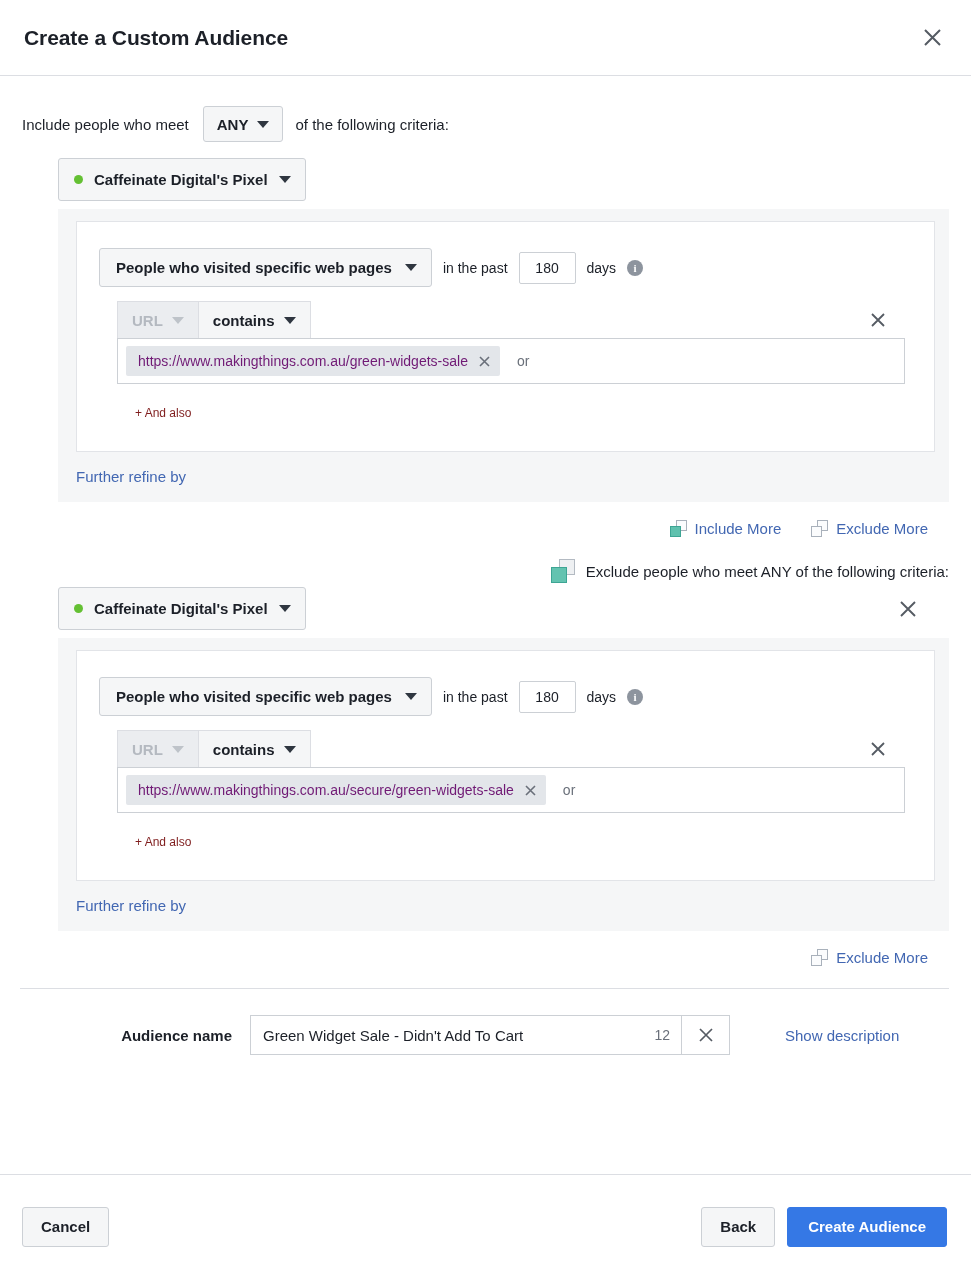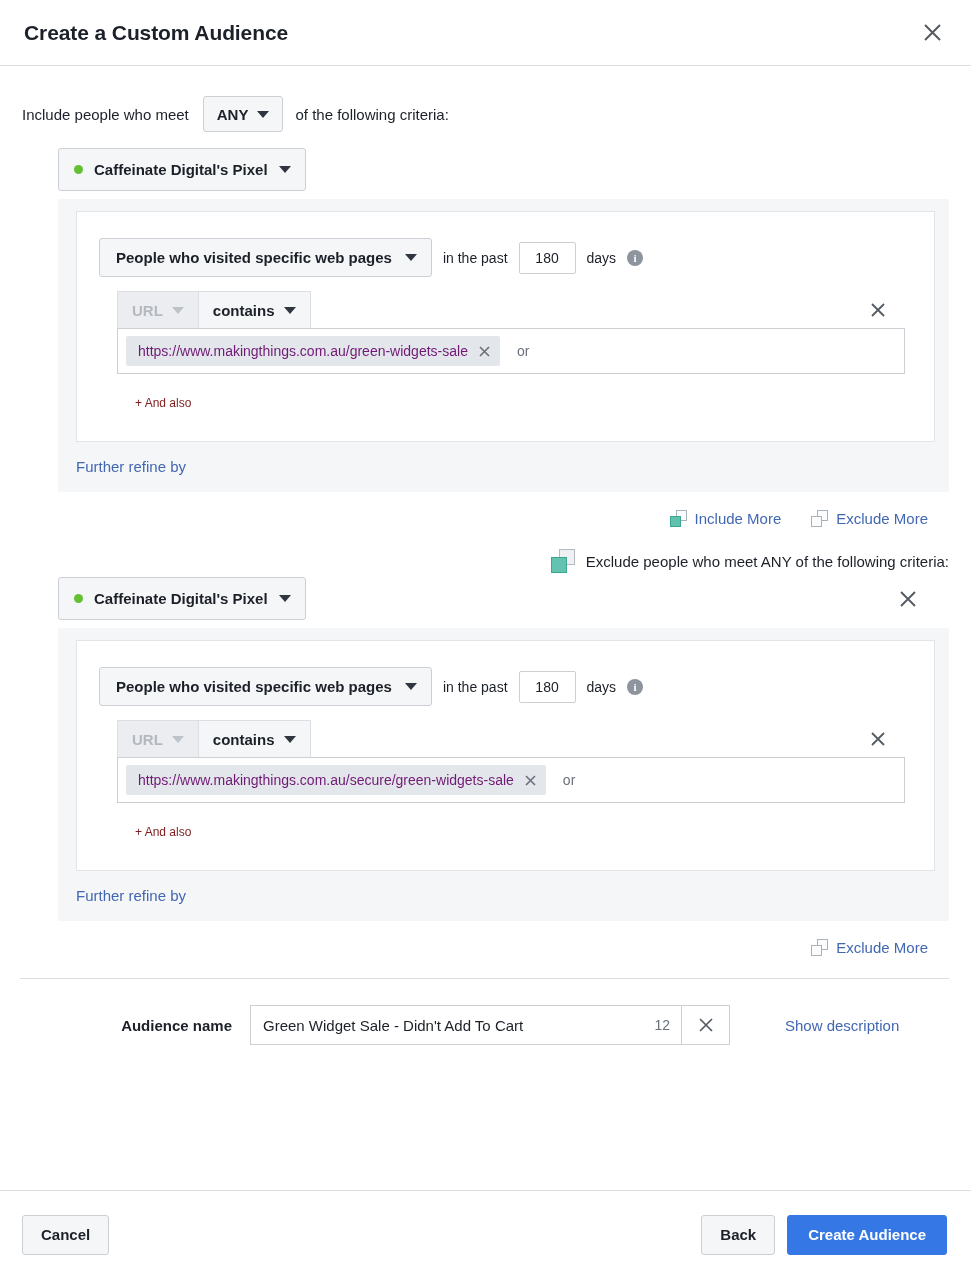--- a/index.html
+++ b/index.html
@@ -11,21 +11,21 @@
     width: 971px;
     height: 1278px;
     font-family: "Liberation Sans", sans-serif;
     color: #1c2028;
     overflow: hidden;
     position: relative;
   }
 
   
   .dialog-header {
-    height: 66px;
+    height: 76px;
     border-bottom: 1px solid #dcdee3;
     display: flex;
     align-items: center;
     padding: 0 22px 0 24px;
     background: #fff;
   }
   .dialog-title {
     font-size: 21px;
     font-weight: bold;
     letter-spacing: -0.1px;
@@ -353,21 +353,21 @@
     color: #4267b2;
     font-size: 15px;
     margin-left: 55px;
     cursor: pointer;
   }
 
   
   .dialog-footer {
     position: absolute;
     left: 0; right: 0; bottom: 0;
-    height: 88px;
+    height: 104px;
     border-top: 1px solid #dcdee3;
     display: flex;
     align-items: center;
     padding: 0 24px 0 22px;
     background: #fff;
   }
   .btn {
     border-radius: 3px;
     font-size: 15px;
     font-weight: bold;

